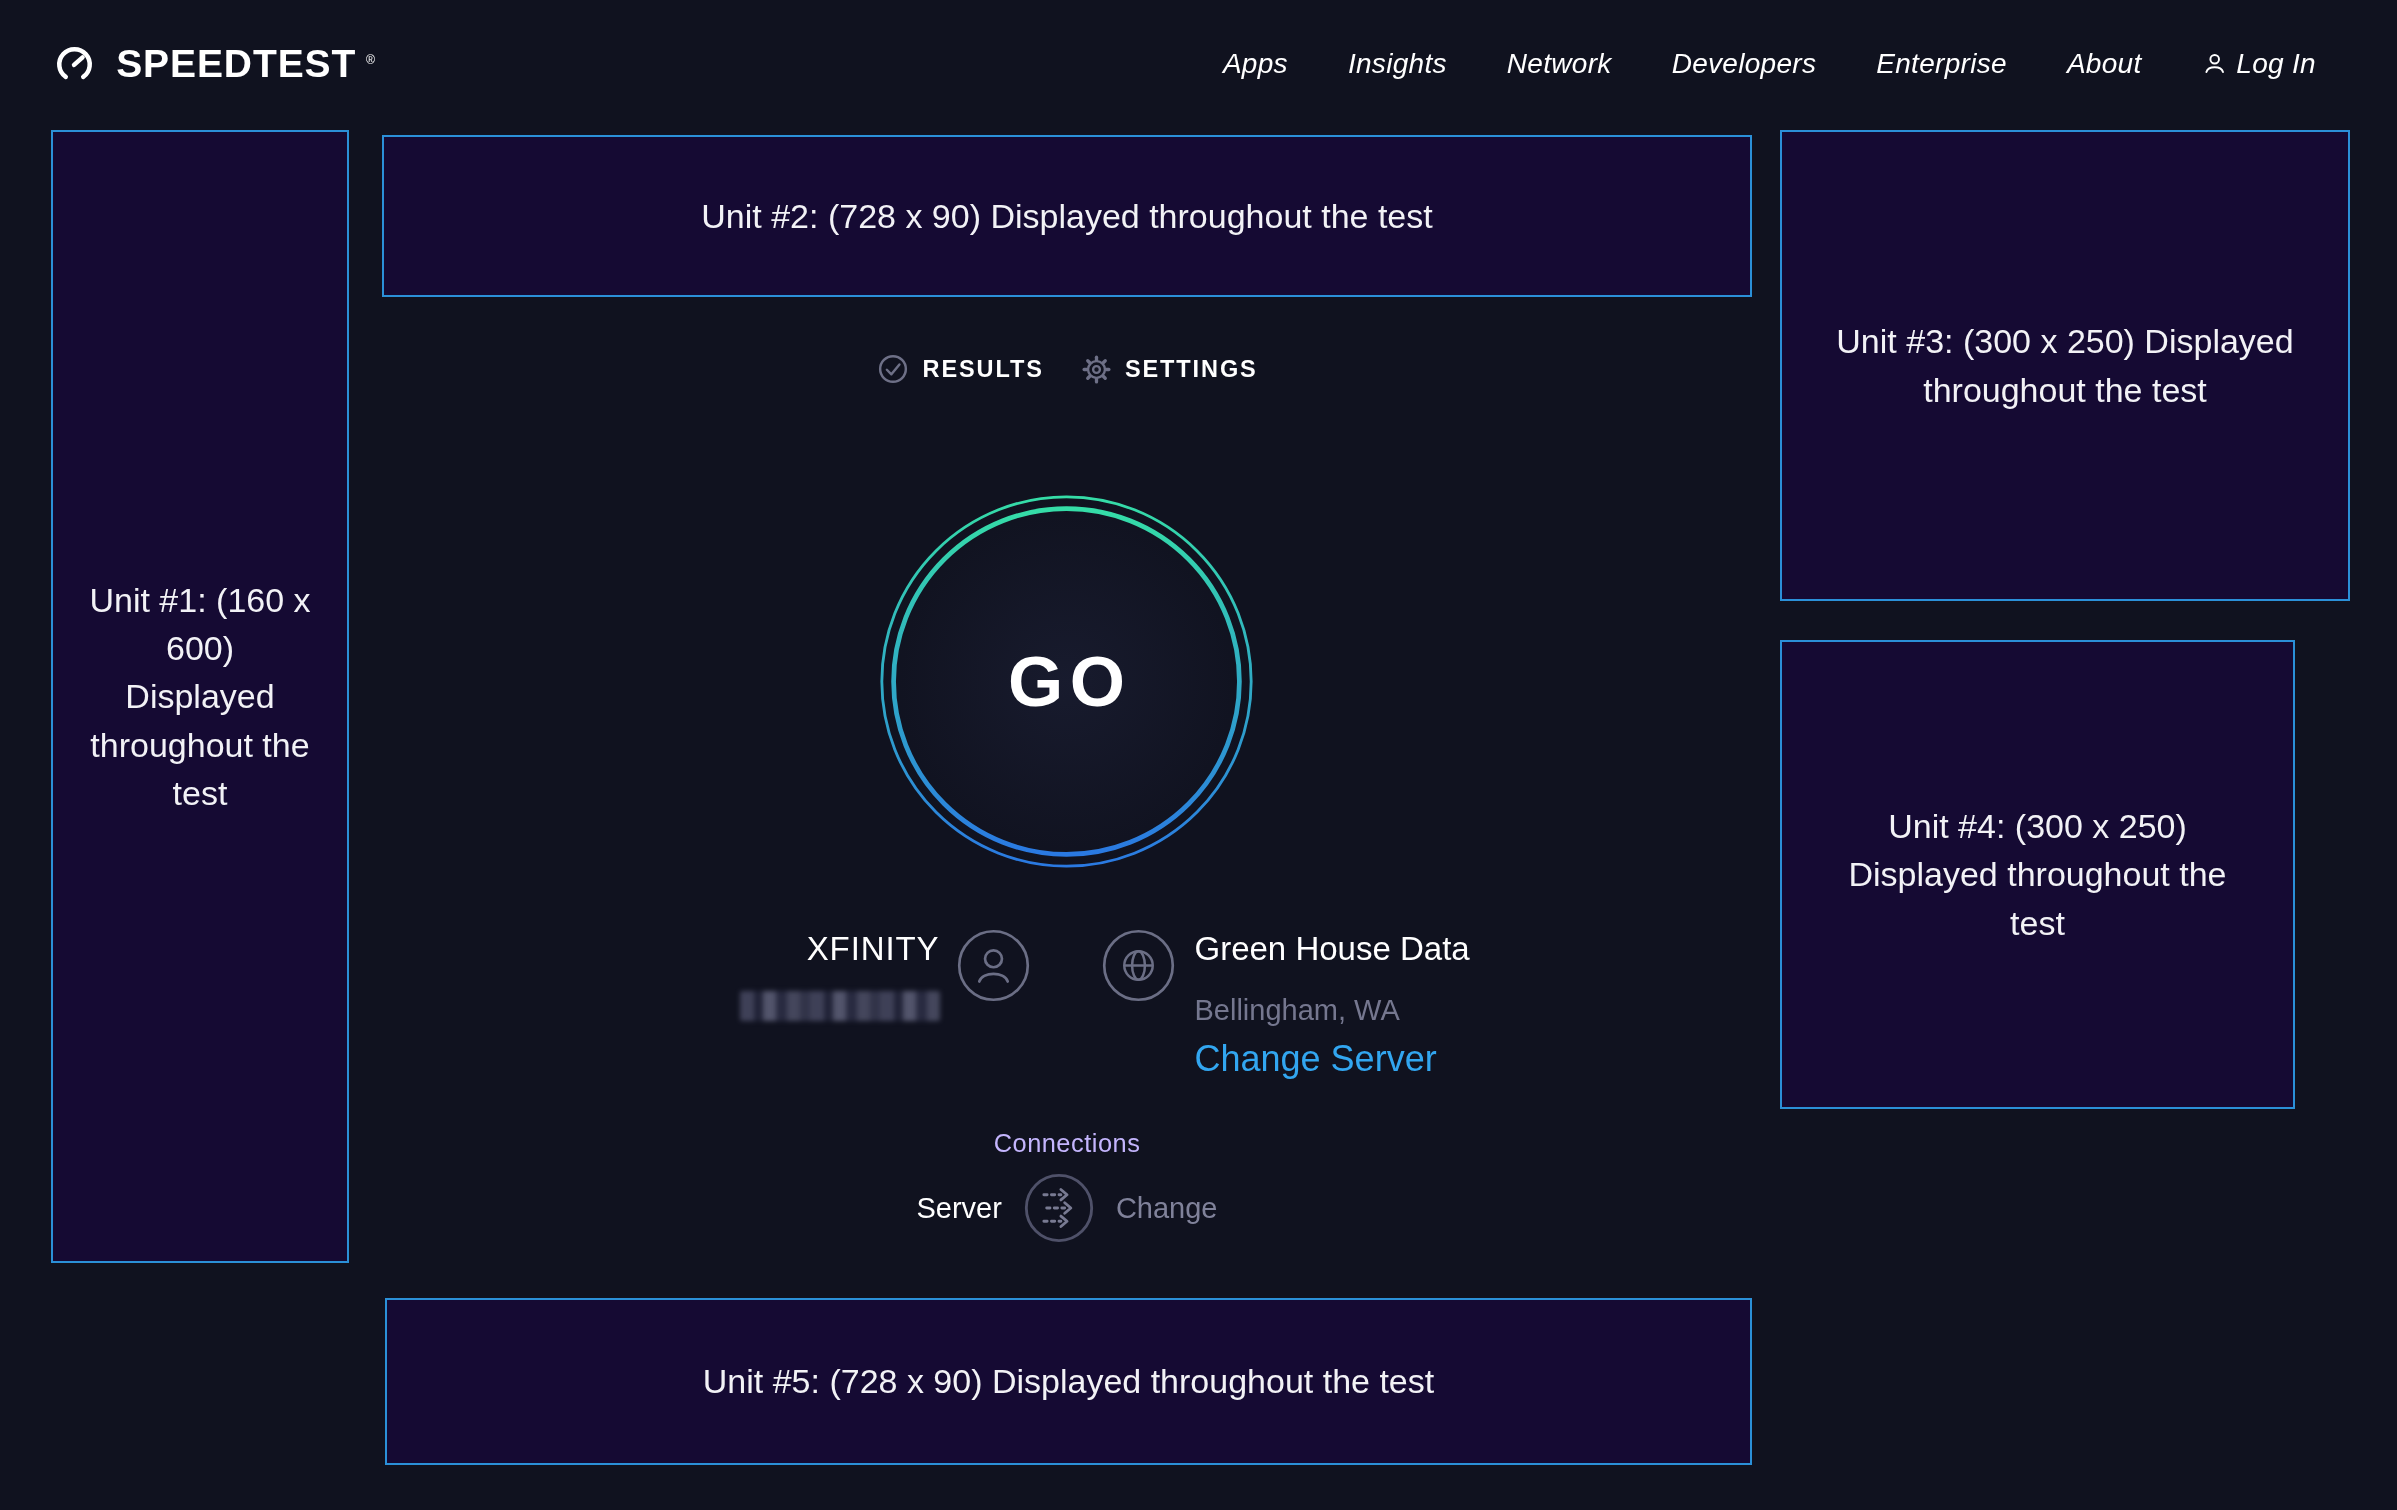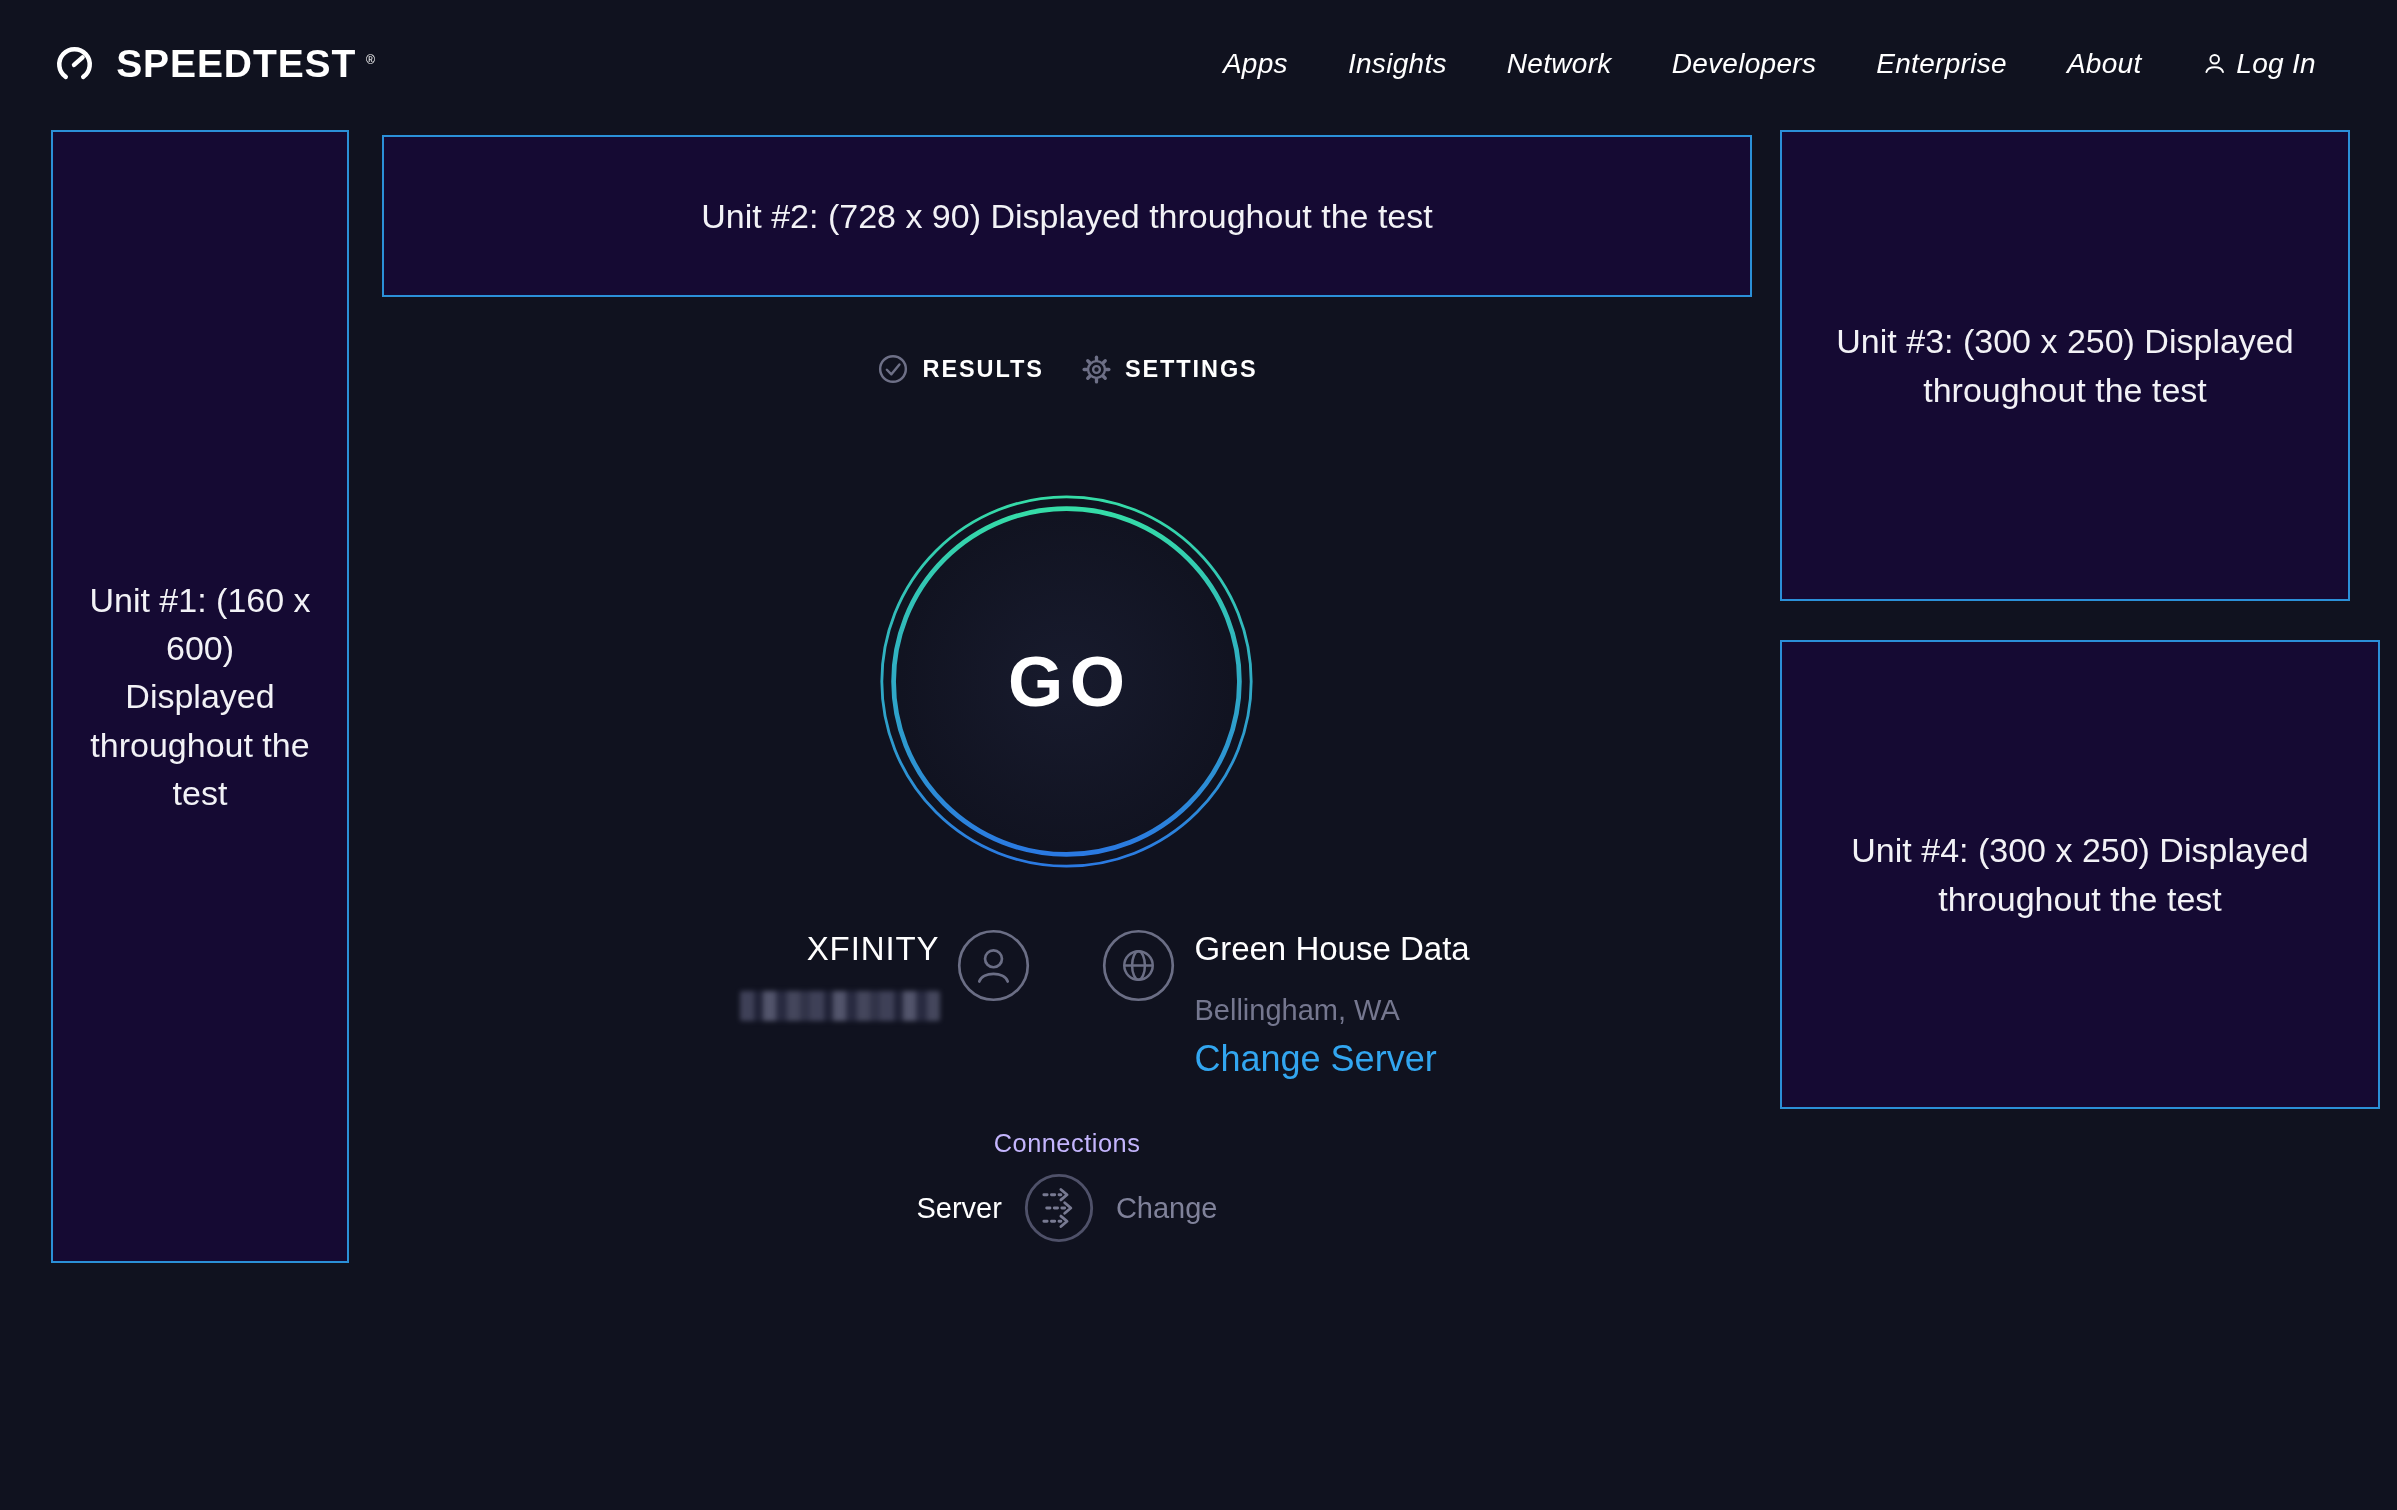--- a/index.html
+++ b/index.html
@@ -34,21 +34,21 @@
     position: absolute; box-sizing: border-box;
     background: var(--ad-bg, #150a33);
     border: 2.8px solid var(--ad-border, #2b90d8);
     display: flex; align-items: center; justify-content: center;
     text-align: center; cursor: pointer;
   }
   .ad-text { color: #f2f2f6; font-size: 34px; line-height: 1.42; }
   .ad1 { left: 51px;  top: 130px;  width: 298px;  height: 1133px; padding: 0 34px; }
   .ad2 { left: 382px; top: 135px;  width: 1370px; height: 162px; }
   .ad3 { left: 1780px; top: 130px; width: 570px;  height: 471px; padding: 0 53px; }
-  .ad4 { left: 1780px; top: 640px; width: 600px;  height: 469px; padding: 12px 53px; }
+  .ad4 { left: 1780px; top: 640px; width: 515px;  height: 469px; padding: 12px 53px; }
   .ad5 { left: 385px; top: 1298px; width: 1367px; height: 167px; }
 
   
   .tabs {
     position: absolute; left: 382px; top: 339px; width: 1370px; height: 60px;
     display: flex; align-items: center; justify-content: center; gap: 36px;
   }
   .tab {
     display: flex; align-items: center; gap: 12.2px;
     background: none; border: none; padding: 0; cursor: pointer;
@@ -141,20 +141,23 @@
     <span class="ad-text">Unit #1: (160 x 600) Displayed throughout the test</span>
   </div>
   <div class="ad ad2">
     <span class="ad-text">Unit #2: (728 x 90) Displayed throughout the test</span>
   </div>
   <div class="ad ad3">
     <span class="ad-text">Unit #3: (300 x 250) Displayed throughout the test</span>
   </div>
   <div class="ad ad4">
     <span class="ad-text">Unit #4: (300 x 250) Displayed throughout the test</span>
+  </div>
+  <div class="ad ad5">
+    <span class="ad-text">Unit #5: (728 x 90) Displayed throughout the test</span>
   </div>
 
   <div class="tabs">
     <button class="tab">
       <span class="tab-icon">
         <svg width="34" height="34" viewBox="0 0 36 36" fill="none" stroke="#6e7087" stroke-width="2.6">
           <circle cx="18" cy="18" r="13.6"></circle>
           <path d="M11.5 18.8 L16.3 23.6 L24.8 13.2" stroke-linecap="round" stroke-linejoin="round"></path>
         </svg>
       </span>

